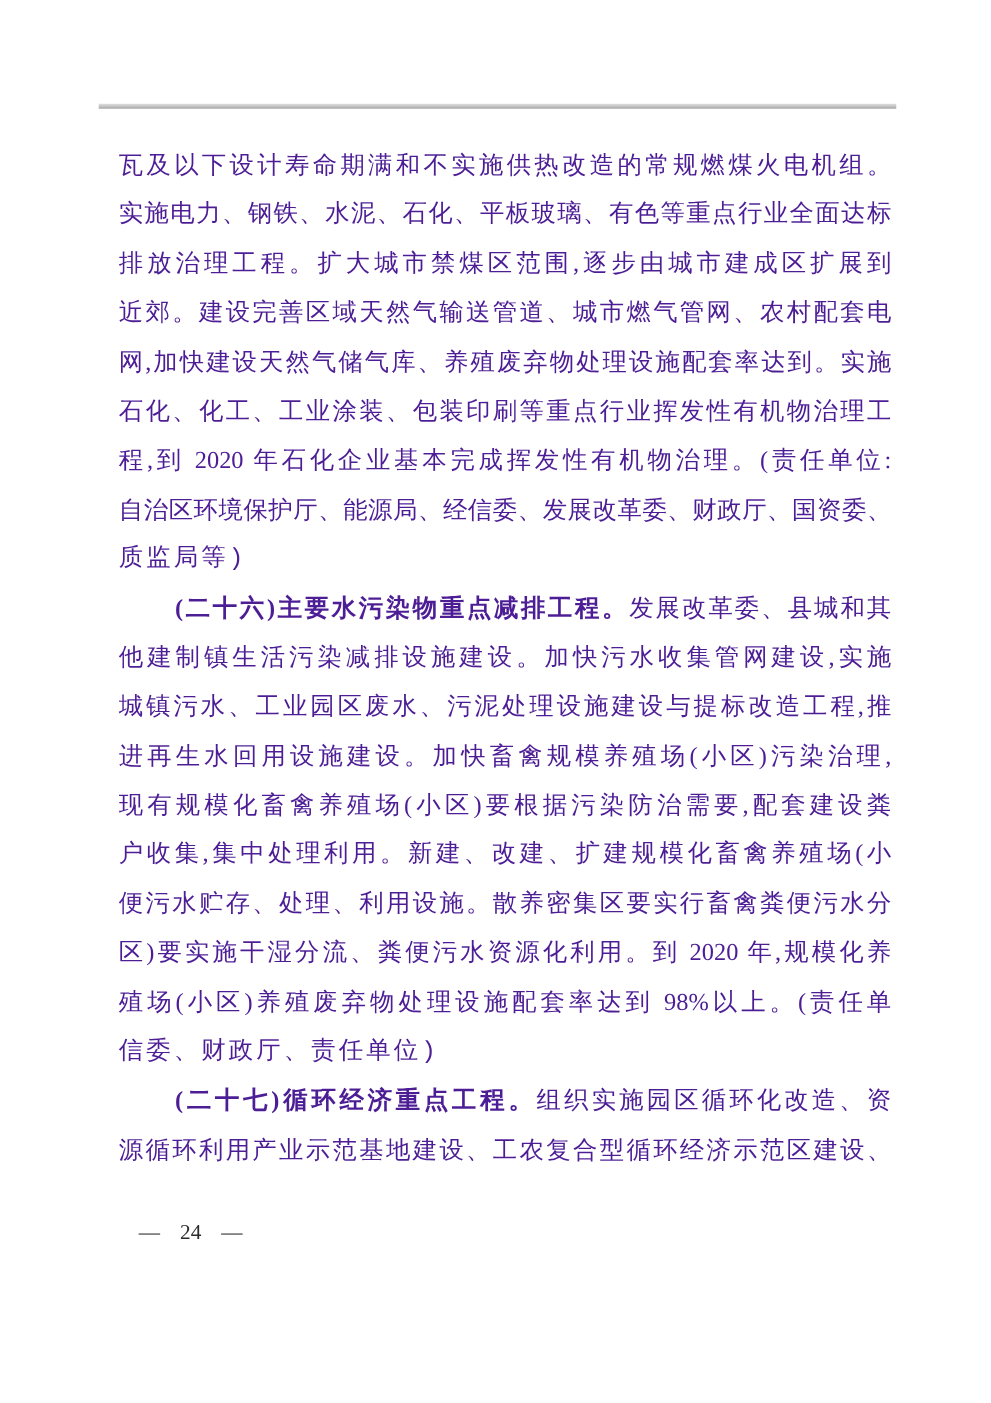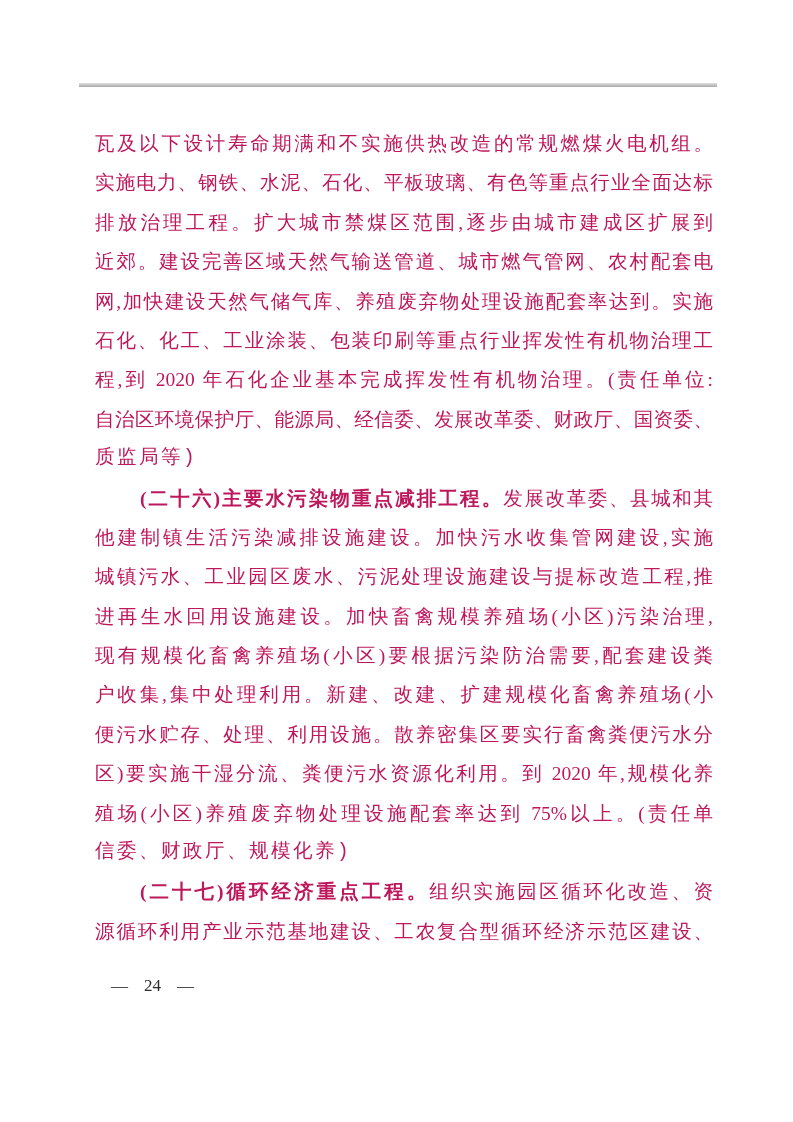--- a/index.html
+++ b/index.html
@@ -12,23 +12,23 @@
     overflow:hidden;
   }
   .top-rule{
     position:absolute;
     left:79px;top:83px;
     width:638px;height:4px;
     background:linear-gradient(to bottom,#dedede 0%,#c7c7c7 45%,#a6a6a6 100%);
   }
   .body-block{
     position:absolute;
-    left:95px;top:124px;
+    left:95px;top:113px;
     width:618px;
-    color:#be185d;
+    color:#4c1d95;
   }
   .line{
     height:39.4px;
     line-height:39.4px;
     font-size:19.5px;
     text-align:justify;
     text-align-last:justify;
     text-justify:inter-character;
     white-space:normal;
     overflow:hidden;
@@ -72,22 +72,22 @@
       <div class="line"><span class="norm">自治区环境保护厅、能源局、经信委、发展改革委、财政厅、国资委、</span></div>
       <div class="line flush"><span class="norm">质监局等)</span></div>
       <div class="line indent"><span class="kai">(二十六)主要水污染物重点减排工程。</span><span class="norm">发展改革委、县城和其</span></div>
       <div class="line"><span class="norm">他建制镇生活污染减排设施建设。加快污水收集管网建设,实施</span></div>
       <div class="line"><span class="norm">城镇污水、工业园区废水、污泥处理设施建设与提标改造工程,推</span></div>
       <div class="line"><span class="norm">进再生水回用设施建设。加快畜禽规模养殖场(小区)污染治理,</span></div>
       <div class="line"><span class="norm">现有规模化畜禽养殖场(小区)要根据污染防治需要,配套建设粪</span></div>
       <div class="line"><span class="norm">户收集,集中处理利用。新建、改建、扩建规模化畜禽养殖场(小</span></div>
       <div class="line"><span class="norm">便污水贮存、处理、利用设施。散养密集区要实行畜禽粪便污水分</span></div>
       <div class="line"><span class="norm">区)要实施干湿分流、粪便污水资源化利用。到 2020 年,规模化养</span></div>
-      <div class="line"><span class="norm">殖场(小区)养殖废弃物处理设施配套率达到 75%以上。(责任单</span></div>
-      <div class="line flush"><span class="norm">信委、财政厅、规模化养)</span></div>
+      <div class="line"><span class="norm">殖场(小区)养殖废弃物处理设施配套率达到 98%以上。(责任单</span></div>
+      <div class="line flush"><span class="norm">信委、财政厅、责任单位)</span></div>
       <div class="line indent"><span class="kai">(二十七)循环经济重点工程。</span><span class="norm">组织实施园区循环化改造、资</span></div>
       <div class="line"><span class="norm">源循环利用产业示范基地建设、工农复合型循环经济示范区建设、</span></div>
     </div>
 
   <div class="footer">
     <span>—</span>
     <span>24</span>
     <span>—</span>
   </div>
 </div>

